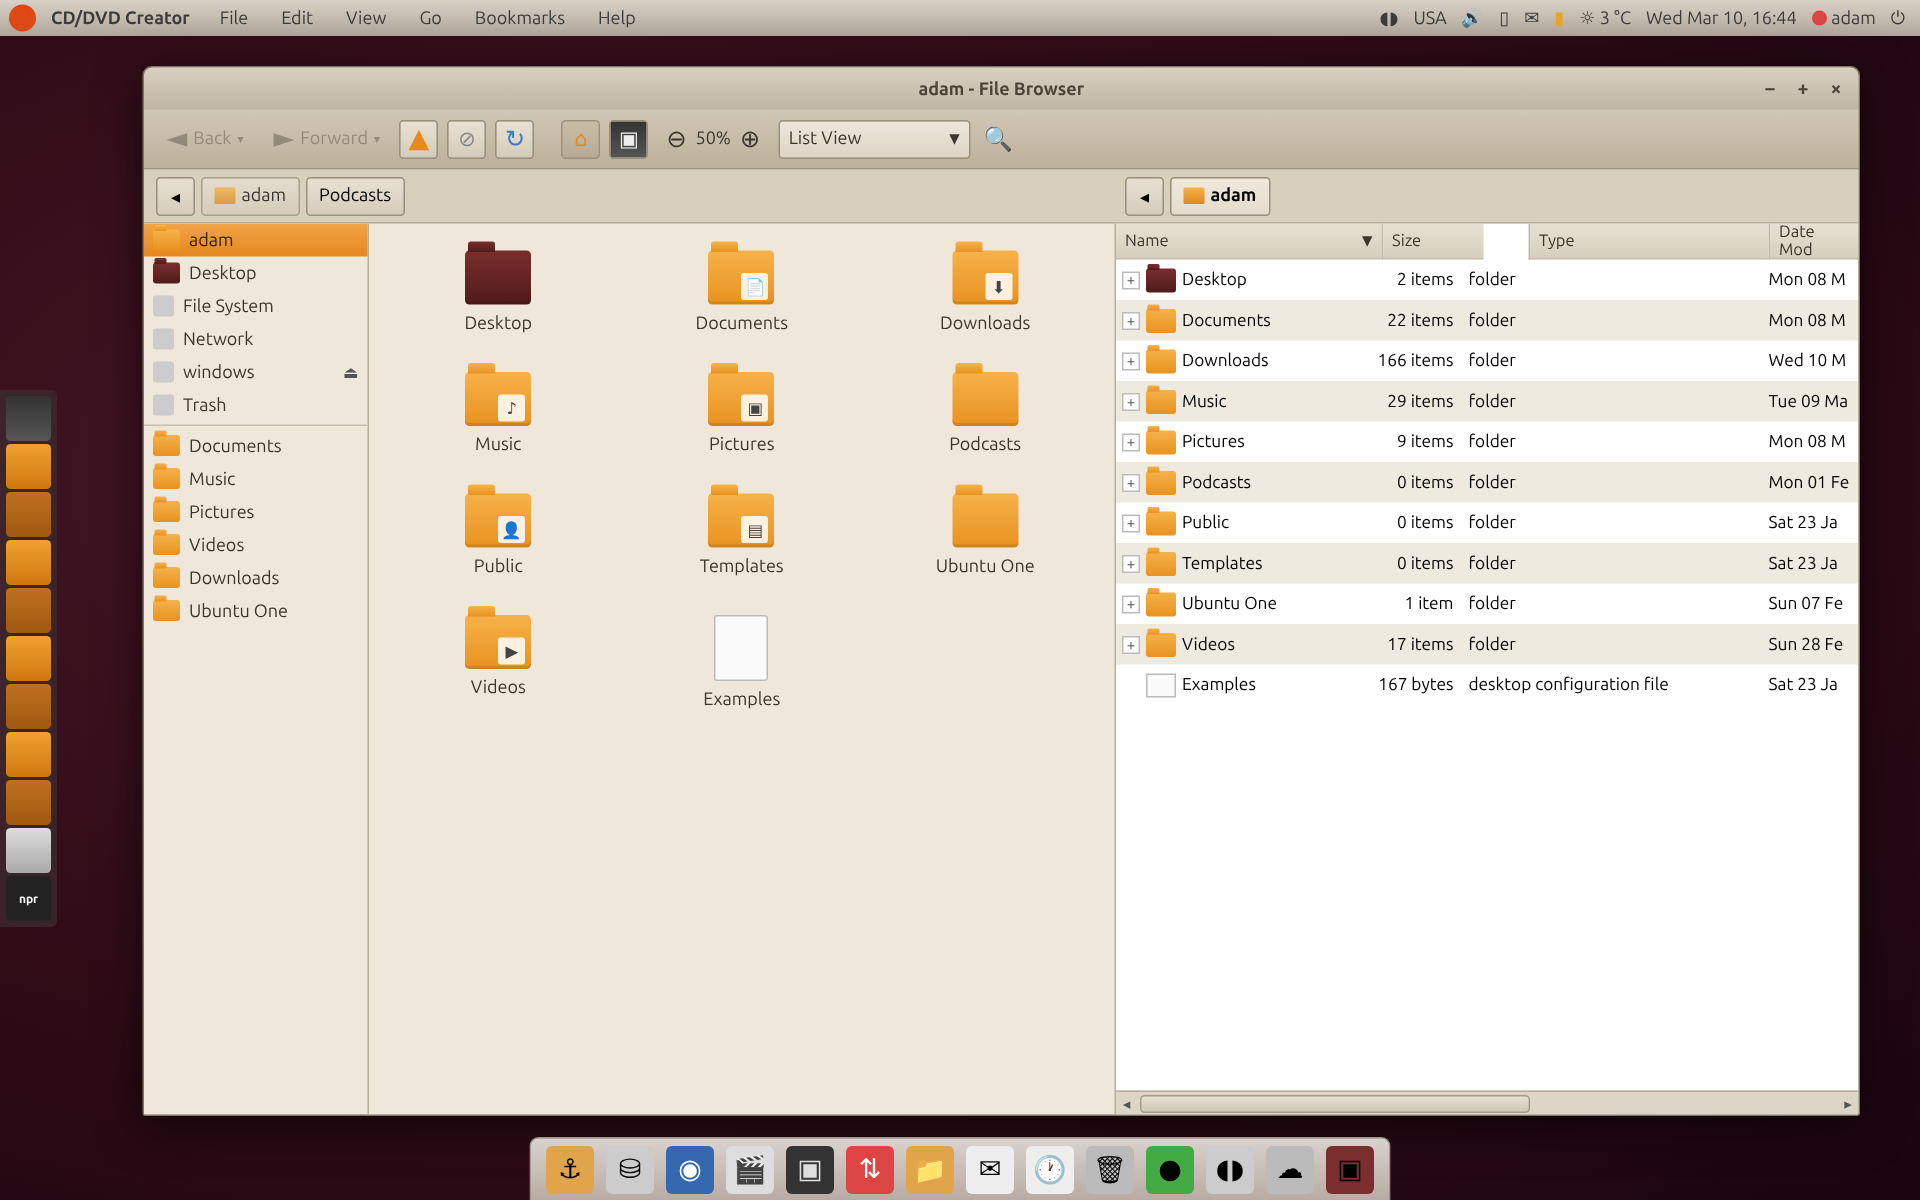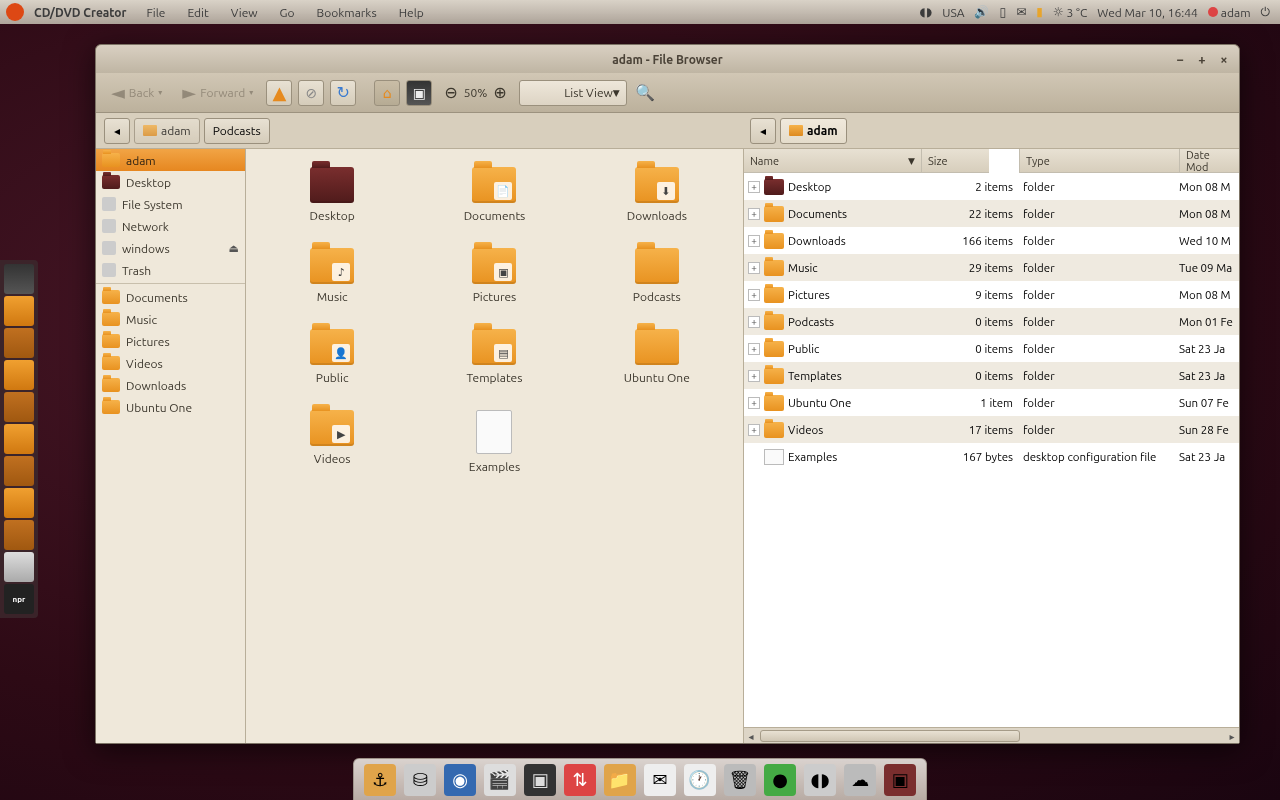--- a/index.html
+++ b/index.html
@@ -34,21 +34,21 @@
 .wctrl { width: 18px; height: 18px; display: flex; align-items: center; justify-content: center; color: #4b4338; font-size: 13px; cursor:pointer; }
 
 
 .toolbar { height: 40px; background: linear-gradient(#d1c7b5, #bcb19c); border-bottom: 1px solid #9c927f; display: flex; align-items: center; padding: 0 8px; gap: 6px; font-size: 12px; color: #6b6254; }
 .tbtn { padding: 4px 6px; border: 1px solid transparent; border-radius: 3px; display: flex; align-items: center; gap: 4px; cursor:pointer; }
 .tbtn.disabled { opacity: 0.55; }
 .tbtn .arrow-big { font-size: 18px; }
 .ticonsq { width: 26px; height: 26px; border: 1px solid #9a907d; border-radius: 3px; background: linear-gradient(#e8e1d3,#d5ccba); display: flex; align-items: center; justify-content: center; font-size: 14px; }
 .ticonsq.sel { background: linear-gradient(#c9bda6,#b6ab94); }
 .zoom-group { display: flex; align-items: center; gap: 6px; margin: 0 6px; color: #3c372d; }
-.view-select { width: 108px; height: 26px; border: 1px solid #9a907d; border-radius: 3px; background: linear-gradient(#eee7da,#ddd4c4); display: flex; align-items: center; padding: 0 6px; font-size: 12px; color: #3b362c; justify-content: flex-end; }
+.view-select { width: 128px; height: 26px; border: 1px solid #9a907d; border-radius: 3px; background: linear-gradient(#eee7da,#ddd4c4); display: flex; align-items: center; padding: 0 6px; font-size: 12px; color: #3b362c; justify-content: space-between; }
 
 
 .loc-bar { height: 36px; background: #d8cfbd; border-bottom: 1px solid #b8ae99; display: flex; }
 .loc-left { width: 150px; display: flex; align-items: center; padding: 0 8px; justify-content: space-between; }
 .loc-left-label { font-size: 12px; font-weight: bold; color: #3c372d; }
 .close-x { font-size: 14px; color: #6b6254; cursor:pointer; }
 .loc-mid { flex: 1; display: flex; align-items: center; padding: 0 8px; gap: 4px; }
 .loc-right { width: 497px; display: flex; align-items: center; padding: 0 8px; gap: 4px; }
 .loc-btn { height: 26px; border: 1px solid #9a907d; border-radius: 3px; background: linear-gradient(#e8e1d3,#d5ccba); display: flex; align-items: center; padding: 0 8px; font-size: 12px; gap: 4px; }
 .loc-btn.small { width: 26px; padding: 0; justify-content: center; }
@@ -88,21 +88,21 @@
 .lh.date { width: 60px; }
 .list-rows { flex: 1; overflow: auto; font-size: 11.5px; }
 .lrow { height: 27px; display: flex; align-items: center; border-bottom: 0px solid transparent; }
 .lrow:nth-child(even) { background: #efeae0; }
 .lrow .exp { width: 18px; text-align: center; font-size: 10px; border: 1px solid #bbb; height: 12px; width: 12px; margin: 0 4px; line-height: 10px; color: #555; background: #fff; }
 .lrow.noexp .exp { visibility: hidden; }
 .lrow .ric { width: 20px; height: 16px; margin-right: 4px; }
 .lrow .rname { flex: 1; }
 .lrow .rsize { width: 68px; text-align: right; padding-right: 6px; }
 .lrow .rtype { width: 160px; padding-left: 4px; }
-.lrow .rdate { width: 60px; white-space: nowrap; overflow: hidden; }
+.lrow .rdate { width: 60px; white-space: nowrap; overflow: hidden; margin-left: 44px; }
 .hscroll { height: 16px; background: #ddd5c6; border-top: 1px solid #b8ae99; position: relative; }
 .hscroll-thumb { position: absolute; left: 16px; top: 2px; height: 12px; width: 260px; background: linear-gradient(#e8e1d3,#cfc6b4); border: 1px solid #a59b88; border-radius: 3px; }
 .hscroll-arrow { position: absolute; top: 0; width: 14px; height: 16px; display:flex; align-items:center; justify-content:center; font-size:10px; color:#555; }
 
 
 .statusbar { height: 20px; background: #d8cfbd; border-top: 1px solid #b8ae99; font-size: 11px; color: #4b4338; display: flex; align-items: center; padding: 0 10px 0 158px; }
 
 .mini-folder { width: 18px; height: 14px; background: linear-gradient(#f6b24a,#e89220); border-radius: 2px; display:inline-block; position:relative; }
 .mini-folder::before { content:""; position:absolute; top:-3px; left:1px; width:8px; height:4px; background:linear-gradient(#f6b24a,#e89220); border-radius:1px 1px 0 0; }
 .mini-folder.desktop { background: linear-gradient(#7a2e2e,#4f1b1b); }

